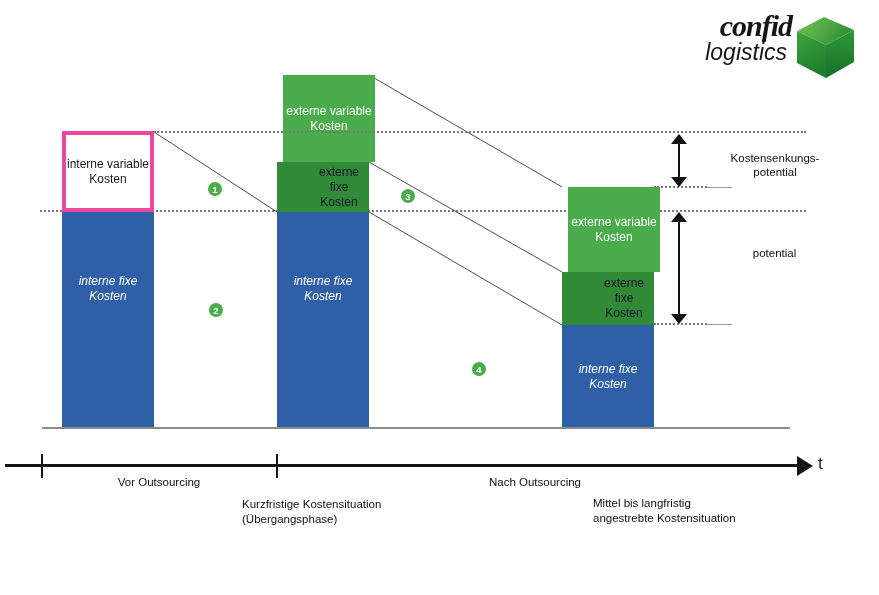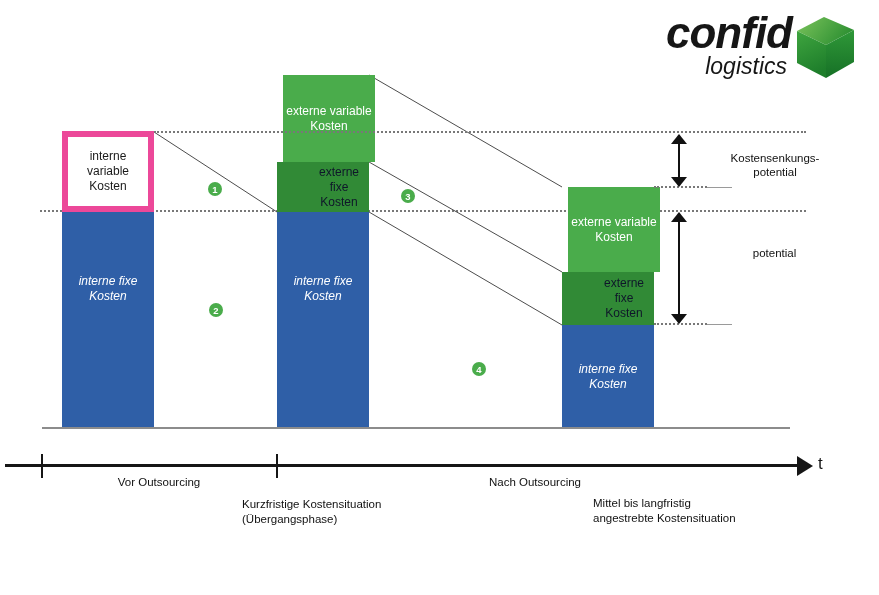--- a/index.html
+++ b/index.html
@@ -5,31 +5,31 @@
   :root{
     --blue:#2F5FA7; --green:#4AAC4B; --dark_green:#318A36;
     --line_gray:#8C8C8C; --ink:#161616;
   }
   *{margin:0;padding:0;box-sizing:border-box;}
   body{background:#fff;font-family:"Liberation Sans",sans-serif;}
   .canvas{position:relative;width:879px;height:595px;background:#fff;overflow:hidden;}
 
   
   .logo-text{position:absolute;left:600px;top:10px;width:192px;text-align:right;color:var(--ink);}
-  .logo-main{font-size:44px;font-weight:700;font-style:italic;line-height:1.05;letter-spacing:-1px;}
+  .logo-main{font-size:30px;font-weight:700;font-style:italic;line-height:1.05;letter-spacing:-1px;font-family:Liberation Serif, serif;}
   .logo-sub{font-size:23px;font-style:italic;line-height:1;margin-top:-1px;padding-right:5px;}
   .logo-cube{position:absolute;left:795px;top:12px;}
 
   
   .overlay{position:absolute;left:0;top:0;z-index:1;}
 
   
   .seg{position:absolute;z-index:2;display:flex;flex-direction:column;align-items:center;justify-content:center;
        font-size:12px;line-height:15px;text-align:center;}
-  .seg.white{background:#fff;border:6px solid #ec4899;color:#1a1a1a;z-index:3;}
+  .seg.white{background:#fff;border:4px solid #ec4899;color:#1a1a1a;z-index:3;}
   .seg.blue{background:var(--blue);color:#fff;font-style:italic;}
   .seg.green{background:var(--green);color:#fff;margin-left:6px;}
   .seg.dark-green{background:var(--dark_green);color:#0f172a;padding-left:32px;}
   .seg.pad-top{justify-content:flex-start;padding-top:62px;}
 
   
   .dotline{position:absolute;height:0;border-top:2px dotted #787878;}
   .dot-under{z-index:0;}
   .dot-over{z-index:6;}
   .solidline{position:absolute;height:1px;background:#9a9a9a;z-index:6;}

